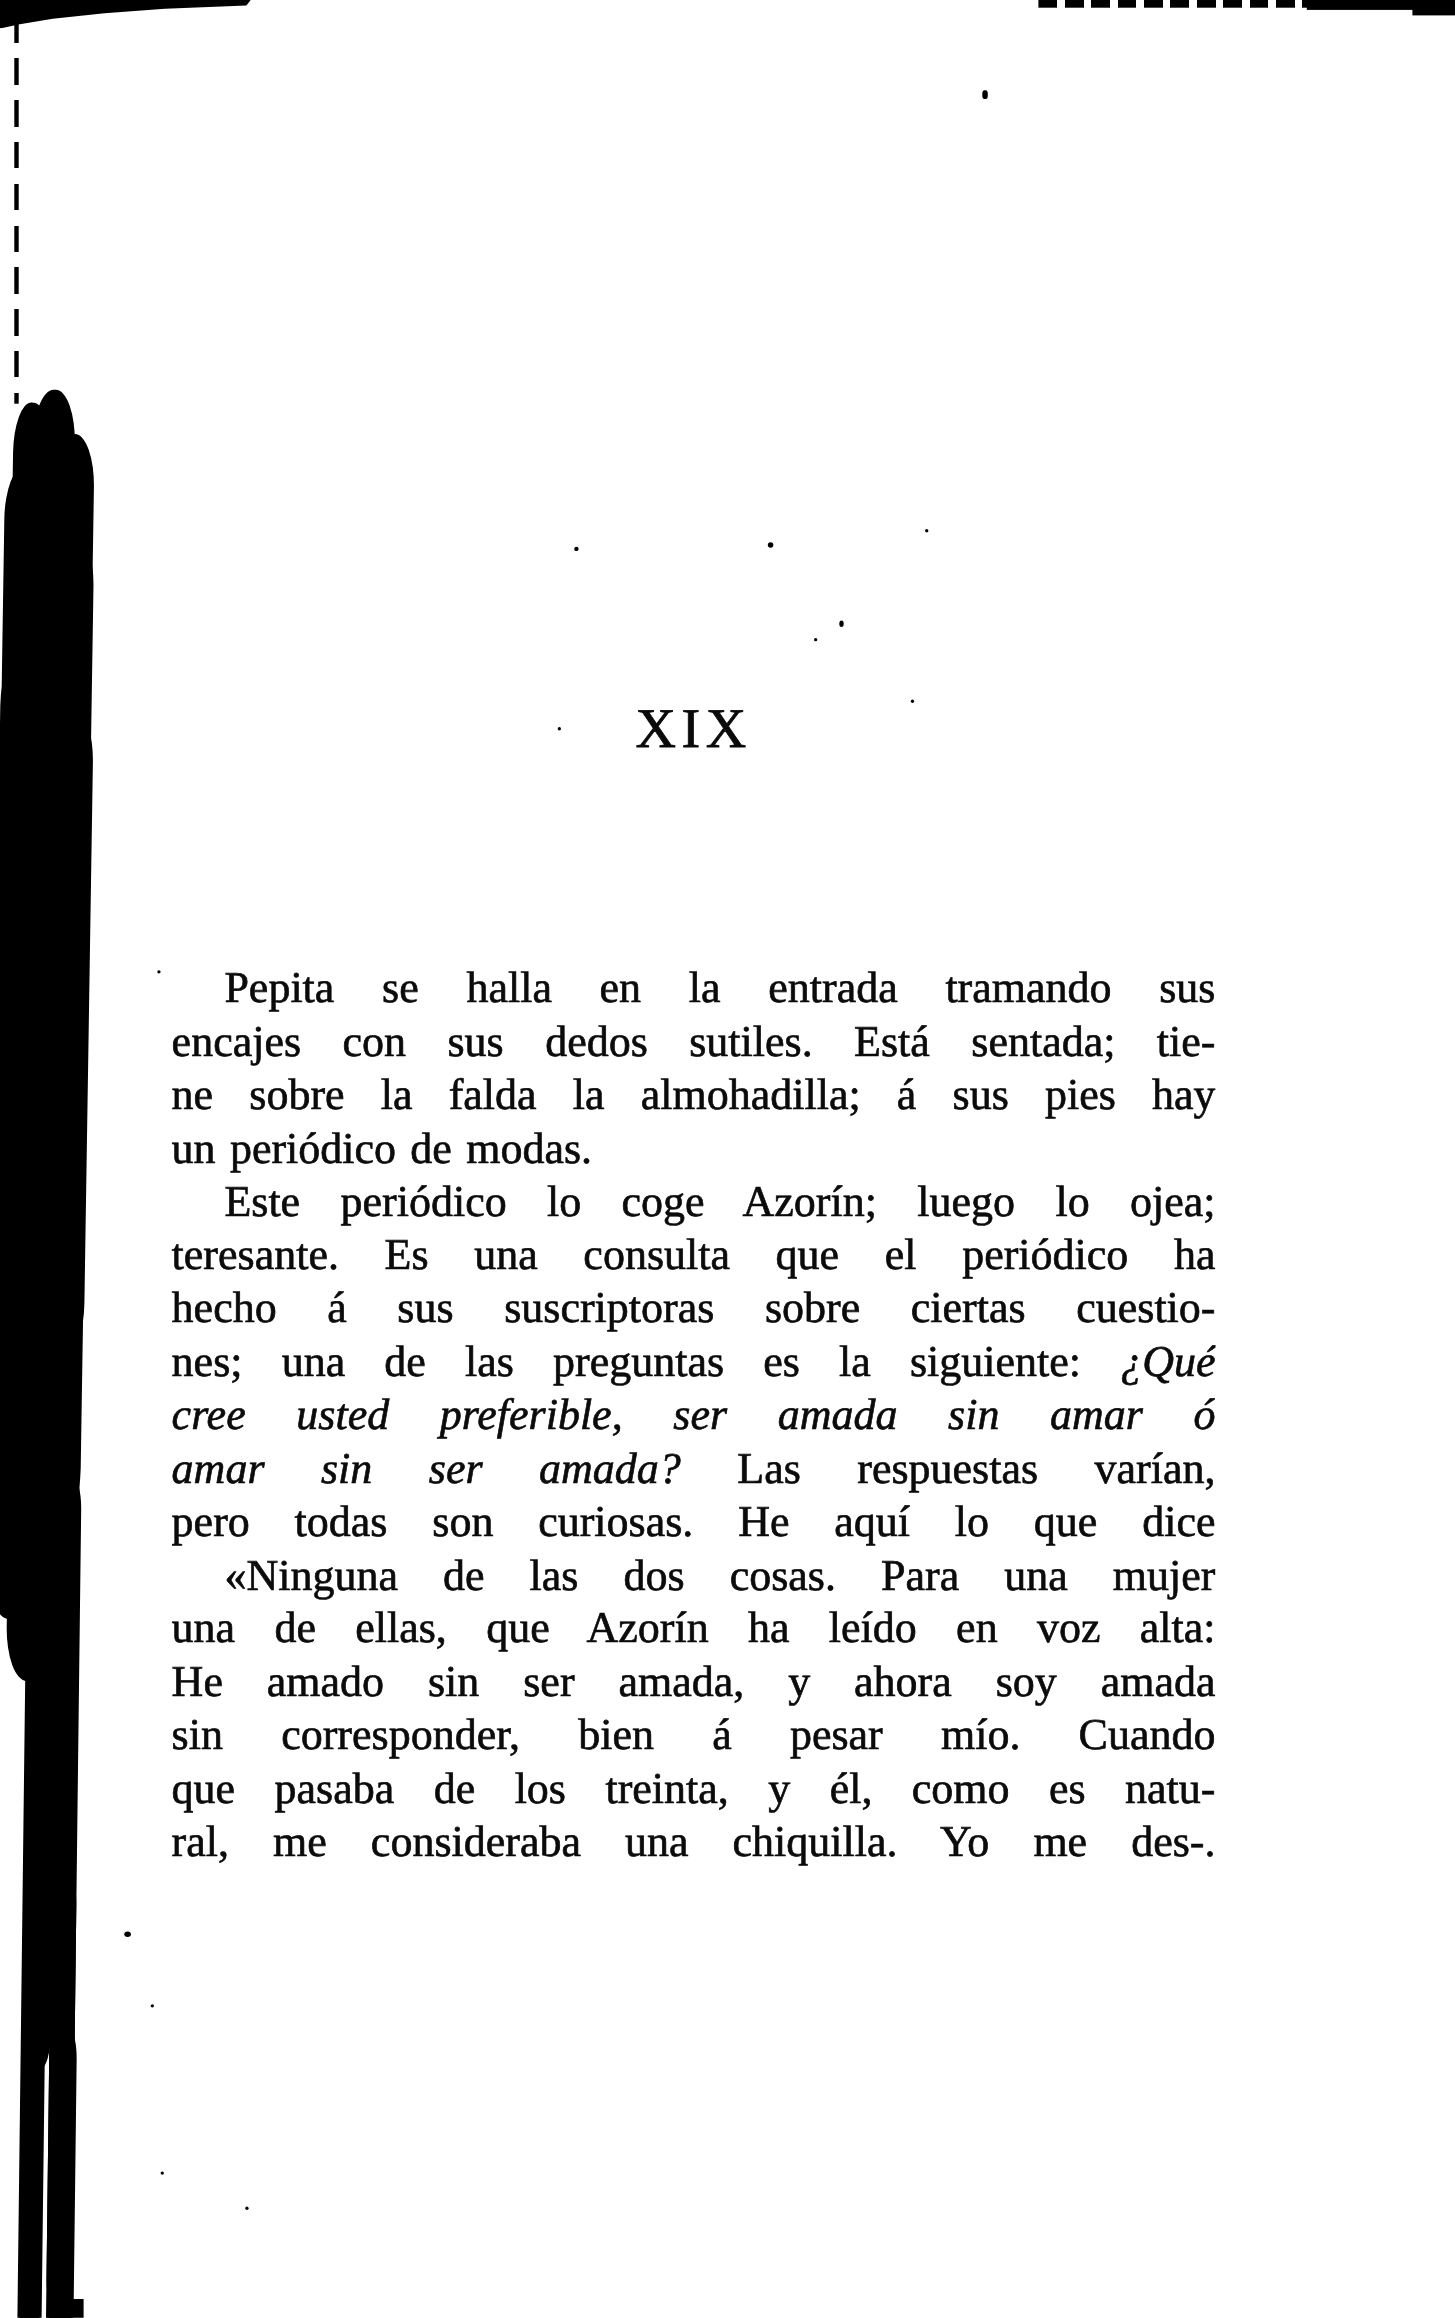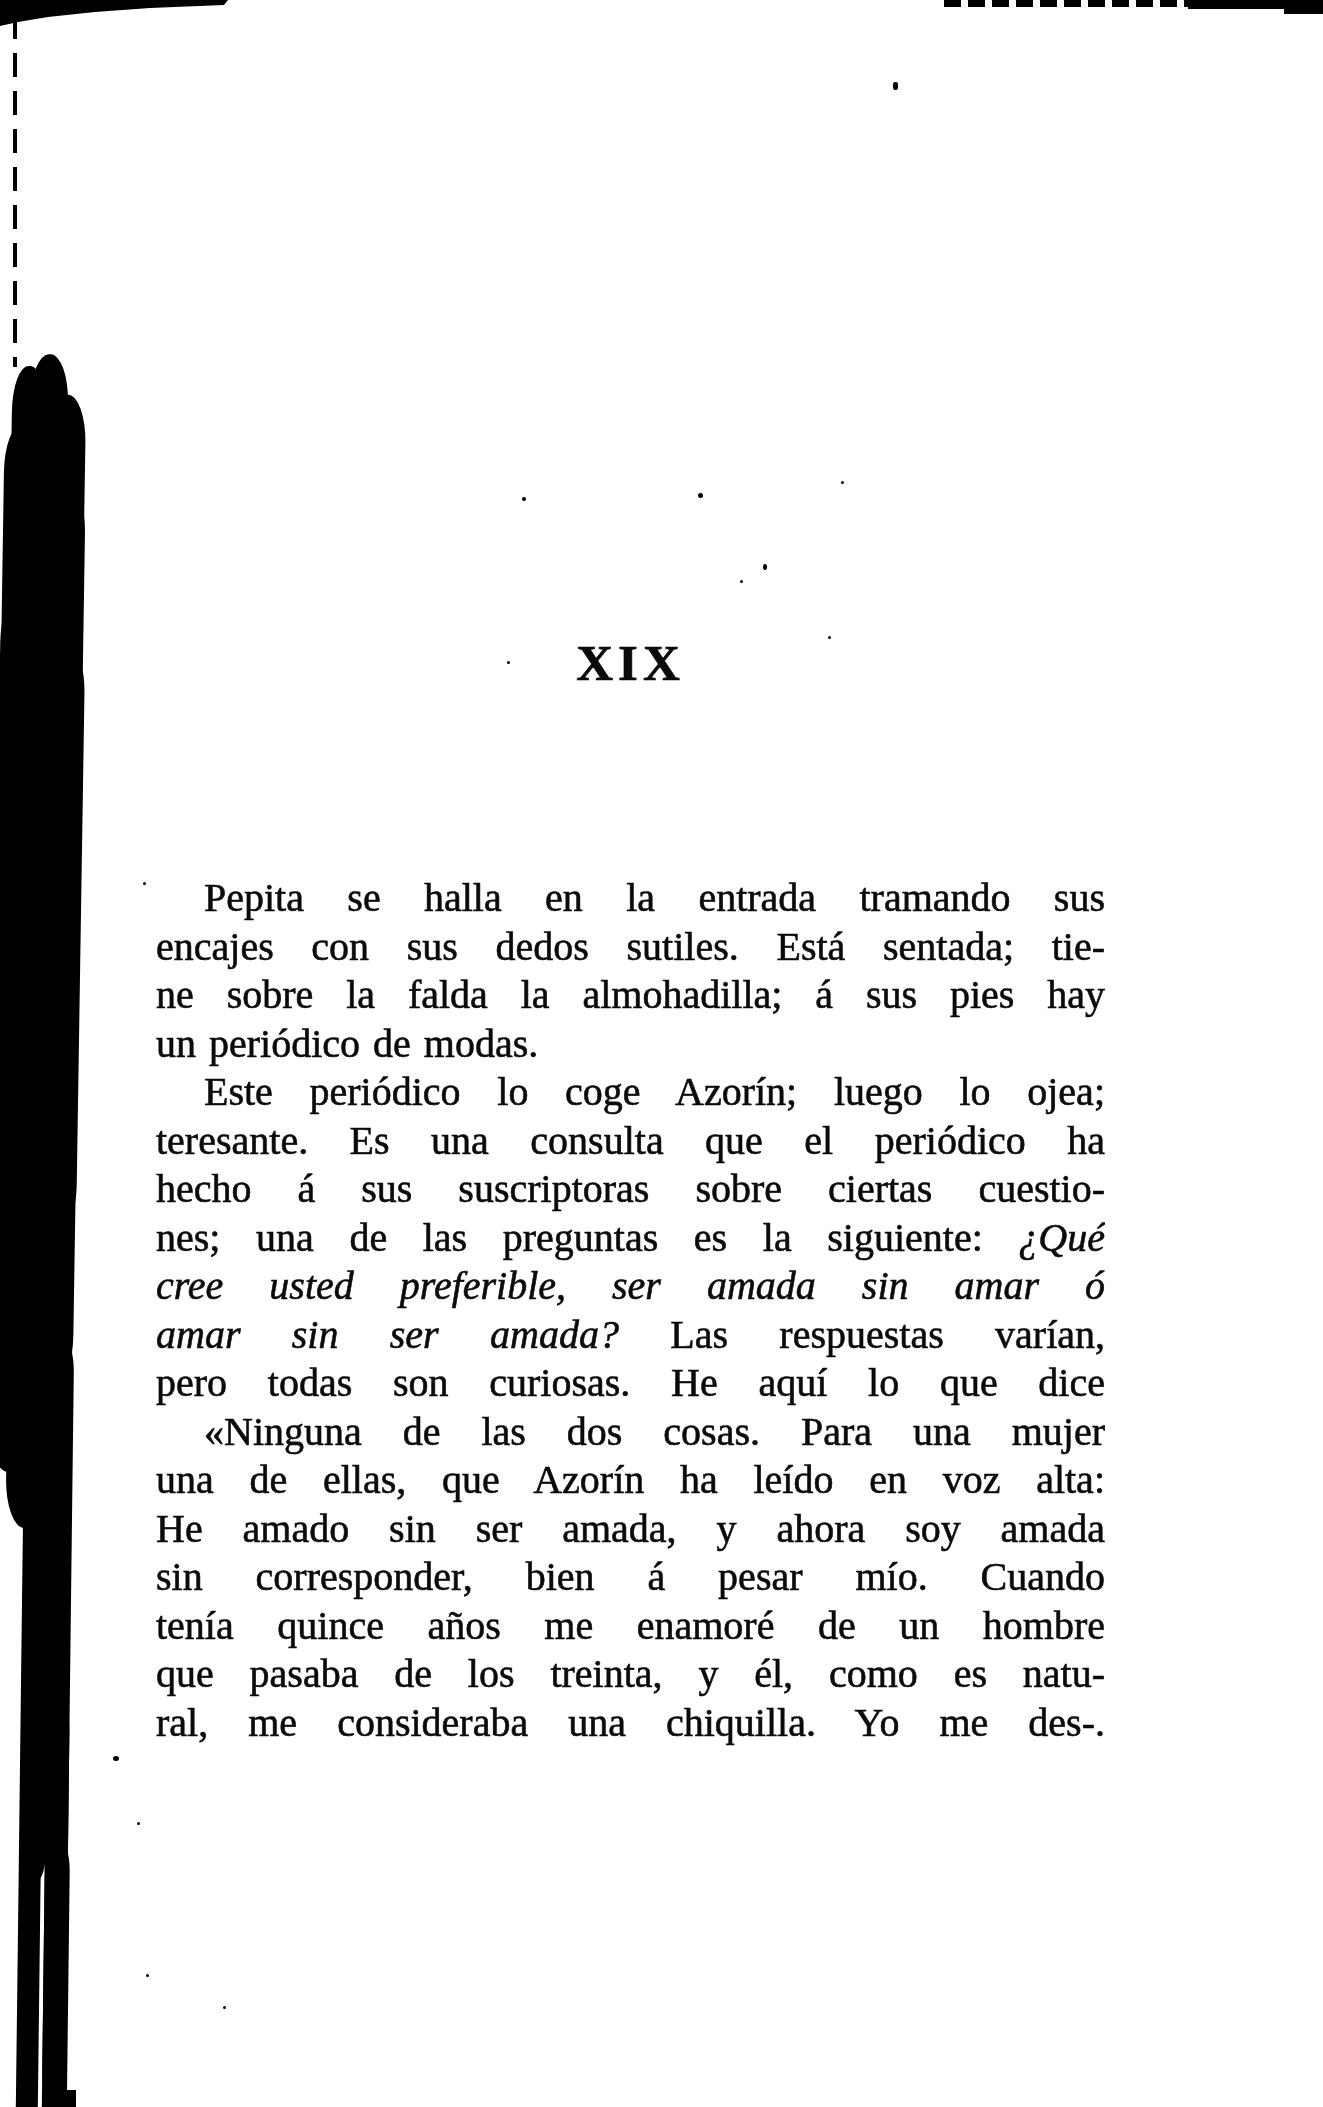--- a/index.html
+++ b/index.html
@@ -24,21 +24,20 @@
   .chapter-heading {
     position: absolute;
     left: 156px;
     top: 638px;
     width: 949px;
     text-align: center;
     font-size: 51px;
     line-height: 1;
     letter-spacing: 5px;
     color: #0a0a0a;
-    font-weight: bold;
     -webkit-text-stroke: 0.7px #0a0a0a;
   }
   
   .text-block {
     position: absolute;
     left: 156px;
     top: 874px;
     width: 949px;
     font-size: 40px;
     line-height: 48.5px;
@@ -157,17 +156,16 @@
       <div class="line"><span>teresante. Es una consulta que el periódico ha</span></div>
       <div class="line"><span>hecho á sus suscriptoras sobre ciertas cuestio-</span></div>
       <div class="line"><span>nes; una de las preguntas es la siguiente: </span><span class="italic">¿Qué</span></div>
       <div class="line"><span class="italic">cree usted preferible, ser amada sin amar ó</span></div>
       <div class="line"><span class="italic">amar sin ser amada?</span><span> Las respuestas varían,</span></div>
       <div class="line"><span>pero todas son curiosas. He aquí lo que dice</span></div>
       <div class="line indent"><span>«Ninguna de las dos cosas. Para una mujer</span></div>
       <div class="line"><span>una de ellas, que Azorín ha leído en voz alta:</span></div>
       <div class="line"><span>He amado sin ser amada, y ahora soy amada</span></div>
       <div class="line"><span>sin corresponder, bien á pesar mío. Cuando</span></div>
-      <div class="line"><span>tenía quince años me enamoré de un hombre</span></div>
       <div class="line"><span>que pasaba de los treinta, y él, como es natu-</span></div>
       <div class="line"><span>ral, me consideraba una chiquilla. Yo me des-.</span></div>
     </div>
 </div>
 
 </body></html>

